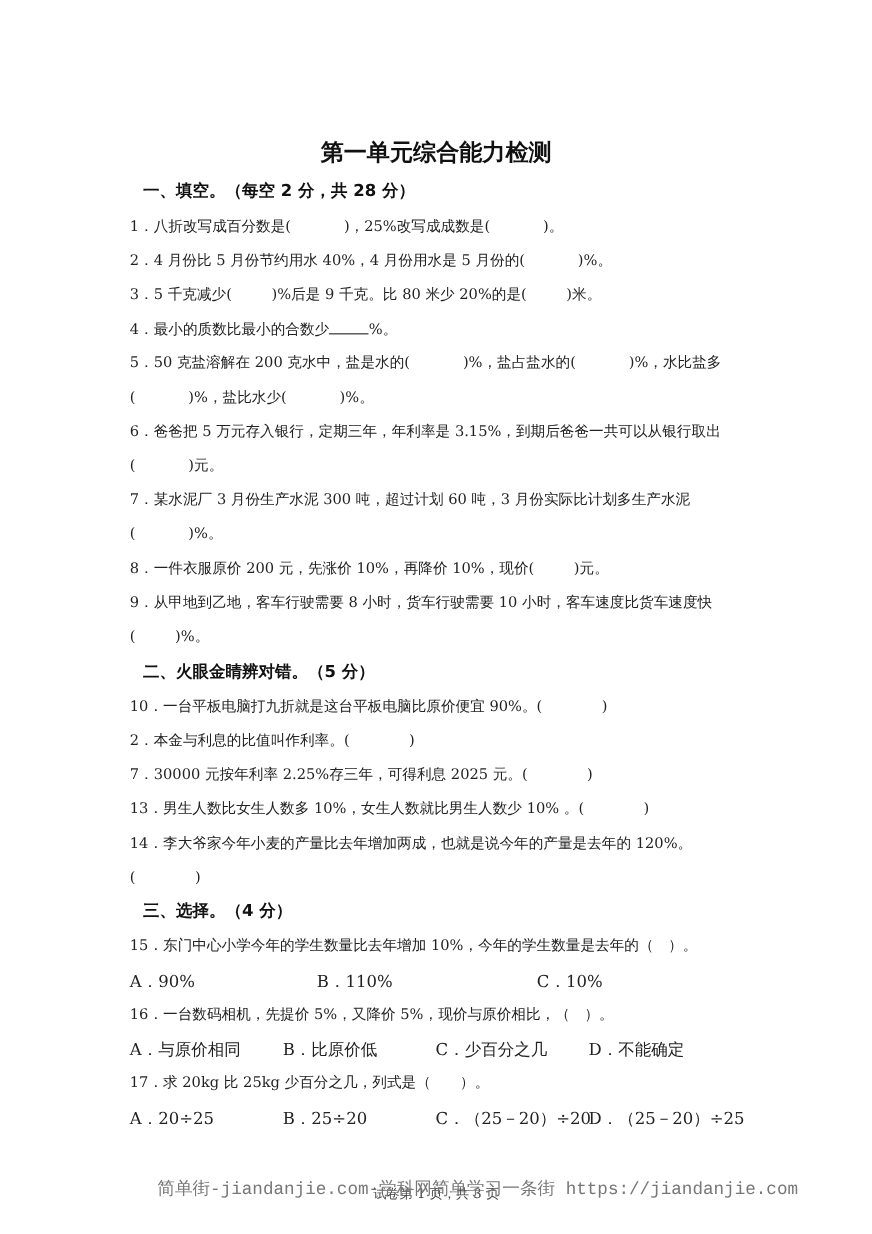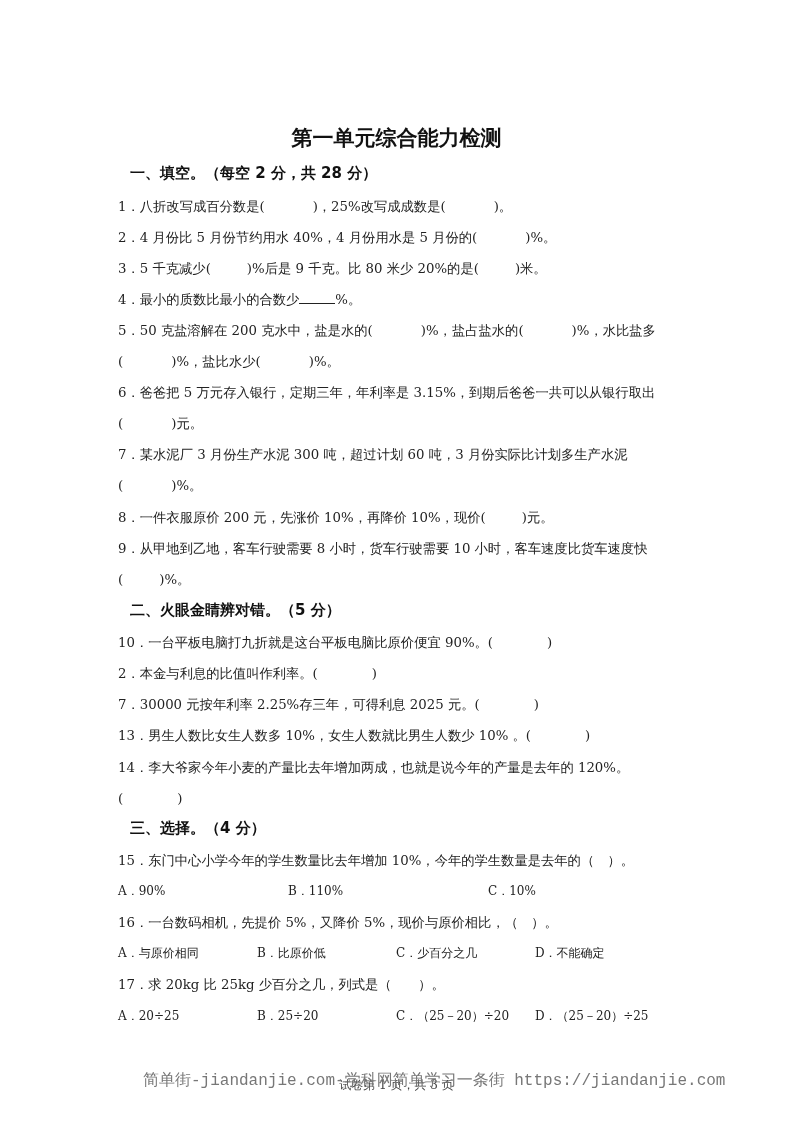--- a/index.html
+++ b/index.html
@@ -19,21 +19,21 @@
       line-height: 18px;
     }
     .section {
       position: absolute; left: 118px; font-size: 15px; font-weight: bold;
       font-family: "DejaVu Sans", "Liberation Sans", sans-serif; white-space: nowrap;
       color: #111;
       margin-left: 12px;
     }
     .blank { display: inline-block; }
     .uline { display: inline-block; width: 36px; border-bottom: 1.2px solid #222; height: 12px; vertical-align: baseline; }
-    .opt { position: absolute; font-size: 12px; white-space: nowrap; text-align: right; }
+    .opt { position: absolute; font-size: 15px; white-space: nowrap; text-align: right; }
     .watermark {
       position: absolute; left: 143px; top: 1070px; font-size: 16px;
       font-family: Liberation Mono, monospace; color: #777; white-space: nowrap;
     }
     .footer {
       position: absolute; left: 0; width: 793px; top: 1077px; text-align: center;
       font-size: 12px; color: #444;
     }
   </style>
 </head>

